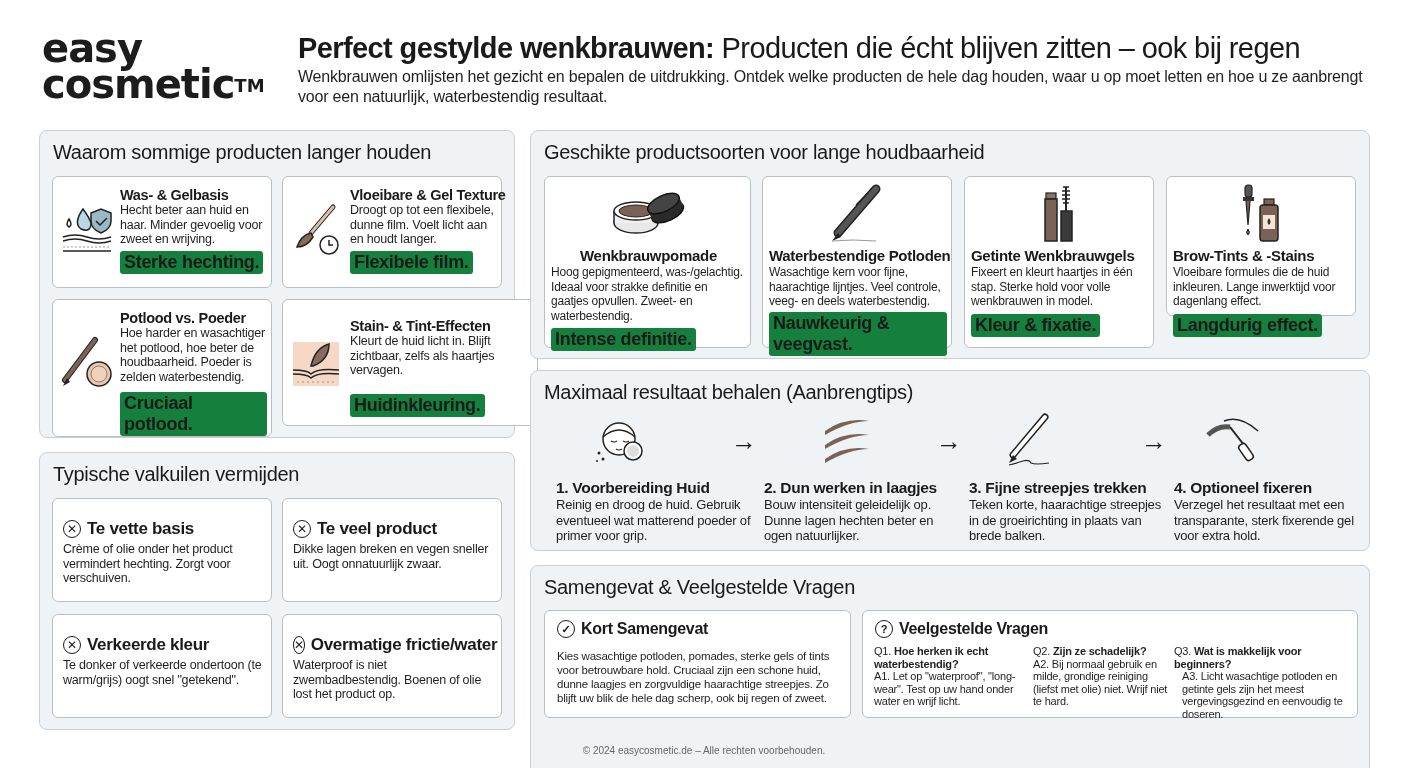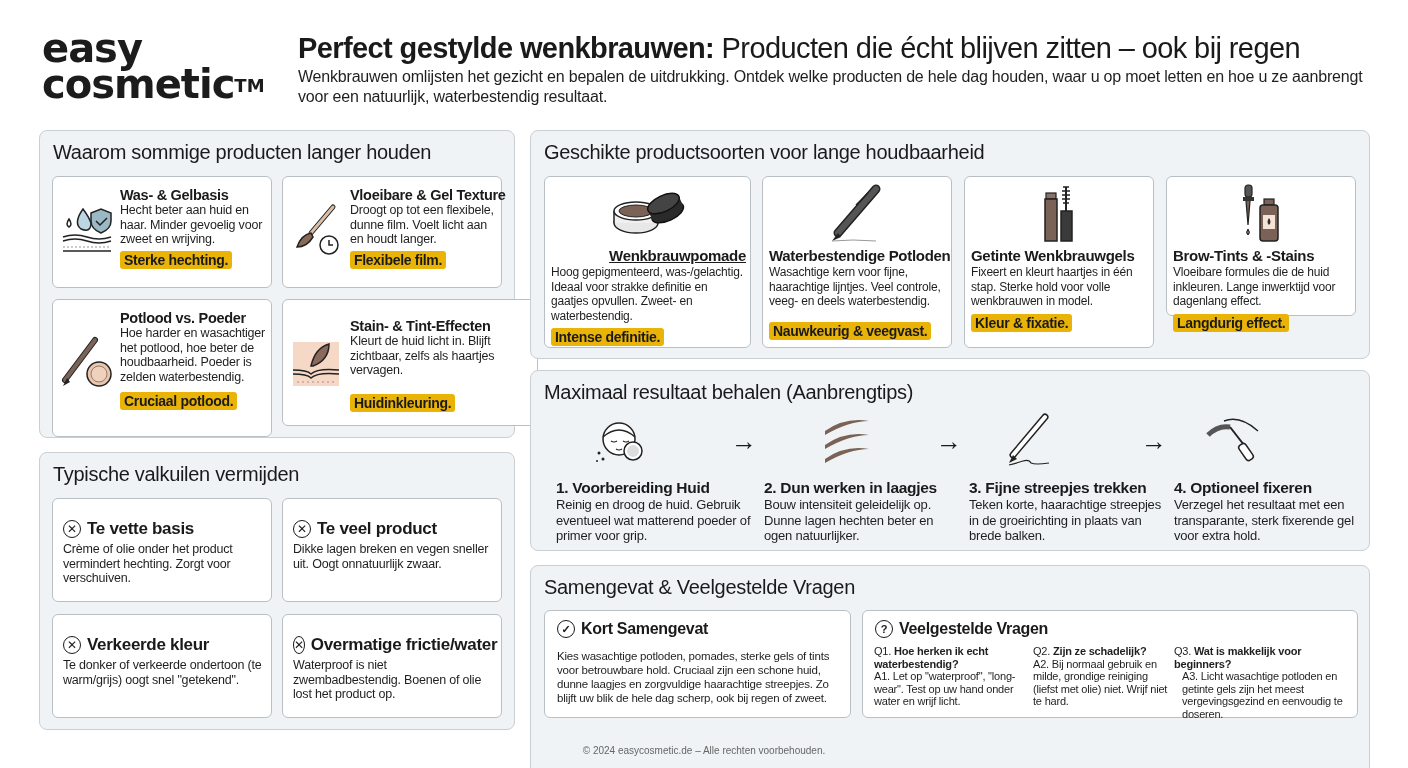--- a/index.html
+++ b/index.html
@@ -12,21 +12,21 @@
   .header-title { position: absolute; left: 298px; top: 30px; font-size: 29px; line-height: 36px; letter-spacing: -0.6px; color: #1a1a1a; white-space: nowrap; }
   .header-title b { font-weight: bold; }
   .header-sub { position: absolute; left: 298px; top: 67px; width: 1080px; font-size: 16px; line-height: 20px; color: #1f1f1f; letter-spacing: -0.2px; }
 
   .panel { position: absolute; background: #eff3f5; border: 1px solid #c9cfd3; border-radius: 8px; }
   .panel-title { position: absolute; left: 13px; top: 10px; font-size: 20px; letter-spacing: -0.3px; color: #1a1a1a; white-space: nowrap; }
 
   .card { position: absolute; background: #ffffff; border: 1px solid #b9c0c5; border-radius: 6px; }
   .card h4 { font-family: "Liberation Sans", sans-serif; font-weight: bold; font-size: 14.5px; letter-spacing: -0.3px; color: #1a1a1a; white-space: nowrap; }
   .card p { font-size: 12.5px; line-height: 14.5px; color: #1f1f1f; letter-spacing: -0.2px; }
-  .tag { display: inline-block; background: #eab308; border-radius: 3px; padding: 1px 4px; font-weight: bold; font-size: 14px; letter-spacing: -0.3px; color: #1a1a1a; }
+  .tag { display: inline-block; background: #15803d; border-radius: 3px; padding: 1px 4px; font-weight: bold; font-size: 18px; letter-spacing: -0.3px; color: #1a1a1a; }
 
   .why-card .icon { position: absolute; left: 6px; width: 56px; height: 56px; }
   .why-card .txt { position: absolute; left: 67px; right: 4px; top: 10px; }
 
   .pit-card .txt { position: absolute; left: 10px; right: 6px; top: 20px; }
   .pit-card h4 { font-size: 17px; display: flex; align-items: center; gap: 6px; margin-bottom: 3px; }
   .xcircle { width: 18px; height: 18px; border: 1.6px solid #1a1a1a; border-radius: 50%; display: inline-flex; align-items: center; justify-content: center; font-size: 12px; font-weight: normal; line-height: 1; }
 
   .prod-card .icon { position: absolute; left: 0; right: 0; top: 6px; height: 62px; display: flex; justify-content: center; }
   .prod-card .txt { position: absolute; left: 6px; right: 4px; top: 70px; }
@@ -183,40 +183,40 @@
         <ellipse cx="28" cy="28" rx="22" ry="9" fill="#fff" stroke="#222" stroke-width="1.5"></ellipse>
         <ellipse cx="28" cy="28" rx="17" ry="6" fill="#7a6356" stroke="#222" stroke-width="1"></ellipse>
         <g transform="rotate(-25 58 26)">
           <ellipse cx="58" cy="30" rx="17" ry="8" fill="#2a2a2a" stroke="#111" stroke-width="1.5"></ellipse>
           <rect x="41" y="20" width="34" height="10" fill="#2a2a2a"></rect>
           <ellipse cx="58" cy="20" rx="17" ry="8" fill="#444" stroke="#111" stroke-width="1.5"></ellipse>
         </g>
       </svg>
     </div>
     <div class="txt" style="text-align:left;">
-      <h4 style="text-align:right;text-decoration:underline;">Wenkbrauwpomade</h4>
+      <h4 style="text-align:center;">Wenkbrauwpomade</h4>
       <p>Hoog gepigmenteerd, was-/gelachtig. Ideaal voor strakke definitie en gaatjes opvullen. Zweet- en waterbestendig.</p>
       <div style="margin-top:5px;"><span class="tag">Intense definitie.</span></div>
     </div>
   </div>
 
   <div class="card prod-card" style="left:231px;top:45px;width:190px;height:172px;">
     <div class="icon">
       <svg width="70" height="62" viewBox="0 0 70 62">
         <path d="M54 6 L16 50" stroke="#222" stroke-width="9" stroke-linecap="round"></path>
         <path d="M54 6 L16 50" stroke="#555" stroke-width="6" stroke-linecap="round"></path>
         <path d="M16 50 l-6 8 l9 -4z" fill="#222"></path>
         <line x1="46" y1="10" x2="34" y2="22" stroke="#222" stroke-width="1.5"></line>
         <path d="M10 58 q20 -2 44 0" fill="none" stroke="#999" stroke-width="1"></path>
       </svg>
     </div>
     <div class="txt">
       <h4>Waterbestendige Potloden</h4>
       <p>Wasachtige kern voor fijne, haarachtige lijntjes. Veel controle, veeg- en deels waterbestendig.</p>
-      <div style="margin-top:13px;"><span class="tag">Nauwkeurig &amp; veegvast.</span></div>
+      <div style="margin-top:3px;"><span class="tag">Nauwkeurig &amp; veegvast.</span></div>
     </div>
   </div>
 
   <div class="card prod-card" style="left:433px;top:45px;width:190px;height:172px;">
     <div class="icon">
       <svg width="50" height="62" viewBox="0 0 50 62">
         <rect x="12" y="10" width="10" height="6" fill="#8a7366" stroke="#222" stroke-width="1.2"></rect>
         <rect x="11" y="16" width="12" height="42" fill="#7a6356" stroke="#222" stroke-width="1.5"></rect>
         <line x1="32" y1="4" x2="32" y2="28" stroke="#222" stroke-width="2"></line>
         <path d="M29 4 h6 M28 8 h8 M28 12 h8 M28 16 h8 M29 20 h6" stroke="#222" stroke-width="1.5"></path>

